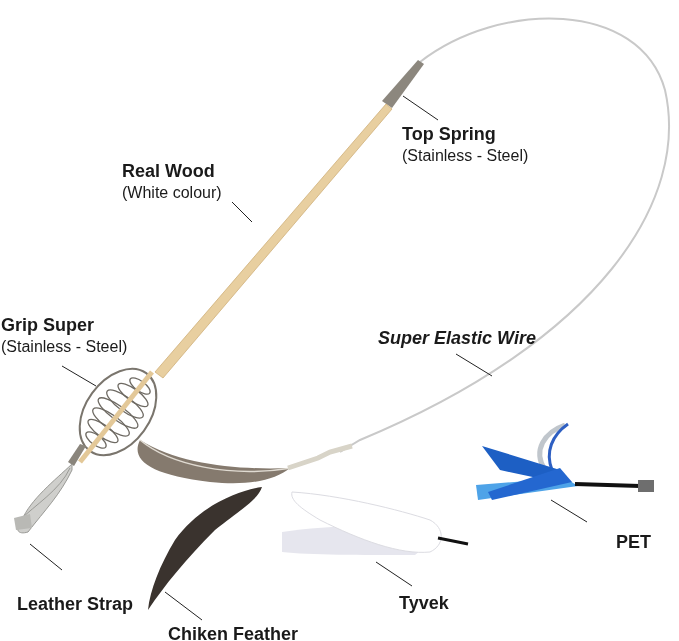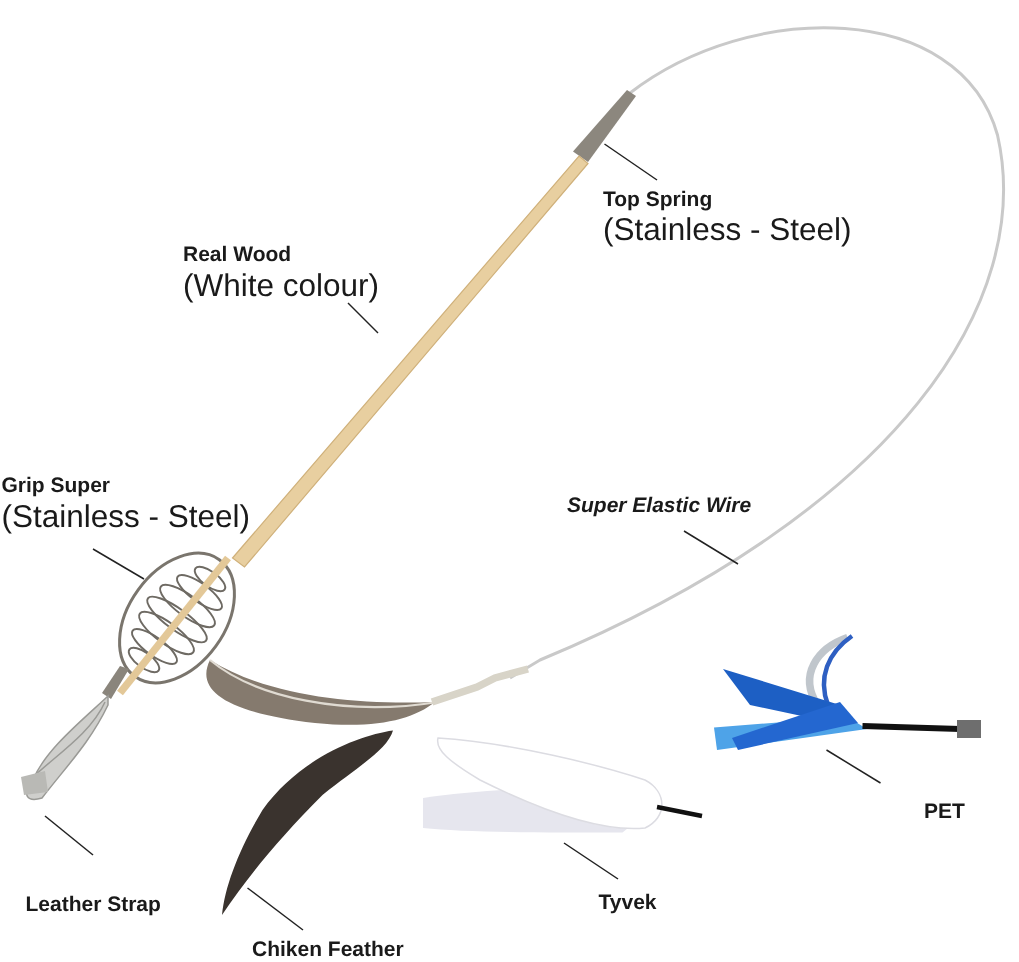--- a/index.html
+++ b/index.html
@@ -1,20 +1,20 @@
 <!DOCTYPE html>
 <html><head>
 <meta charset="utf-8">
 <style>
   html, body { margin: 0; padding: 0; background: #ffffff; }
   #canvas { position: relative; width: 679px; height: 641px; overflow: hidden; background: #ffffff; font-family: "Liberation Sans", sans-serif; color: #1a1a1a; }
   svg.art { position: absolute; left: 0; top: 0; }
   .label { position: absolute; line-height: 1.2; white-space: nowrap; }
-  .label .t { font-weight: bold; font-size: 14px; display: block; }
-  .label .s { font-size: 21px; display: block; }
+  .label .t { font-weight: bold; font-size: 18px; display: block; }
+  .label .s { font-size: 16px; display: block; }
 </style>
 </head>
 <body>
 
 <div id="canvas">
 
   <svg class="art" width="679" height="641" viewBox="0 0 679 641">
 
     <path d="M420 62 C 500 0, 640 0, 665 90 C 690 200, 600 340, 360 440 L 340 452" fill="none" stroke="#c9c9c9" stroke-width="2"></path>
 

